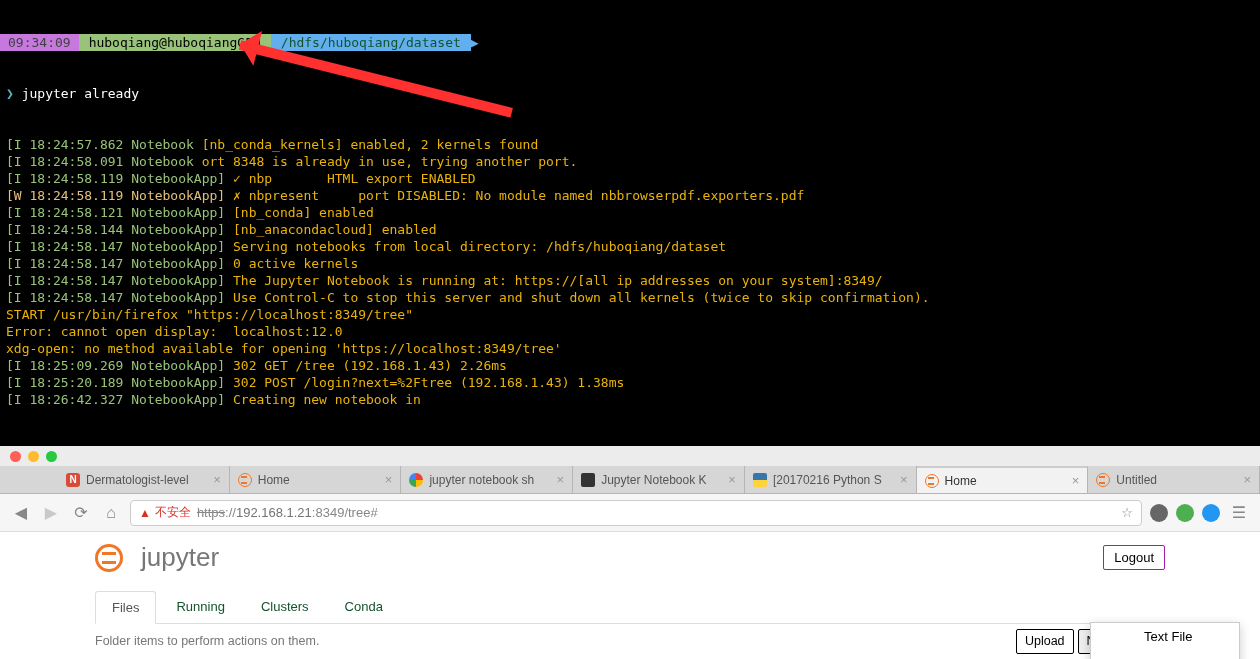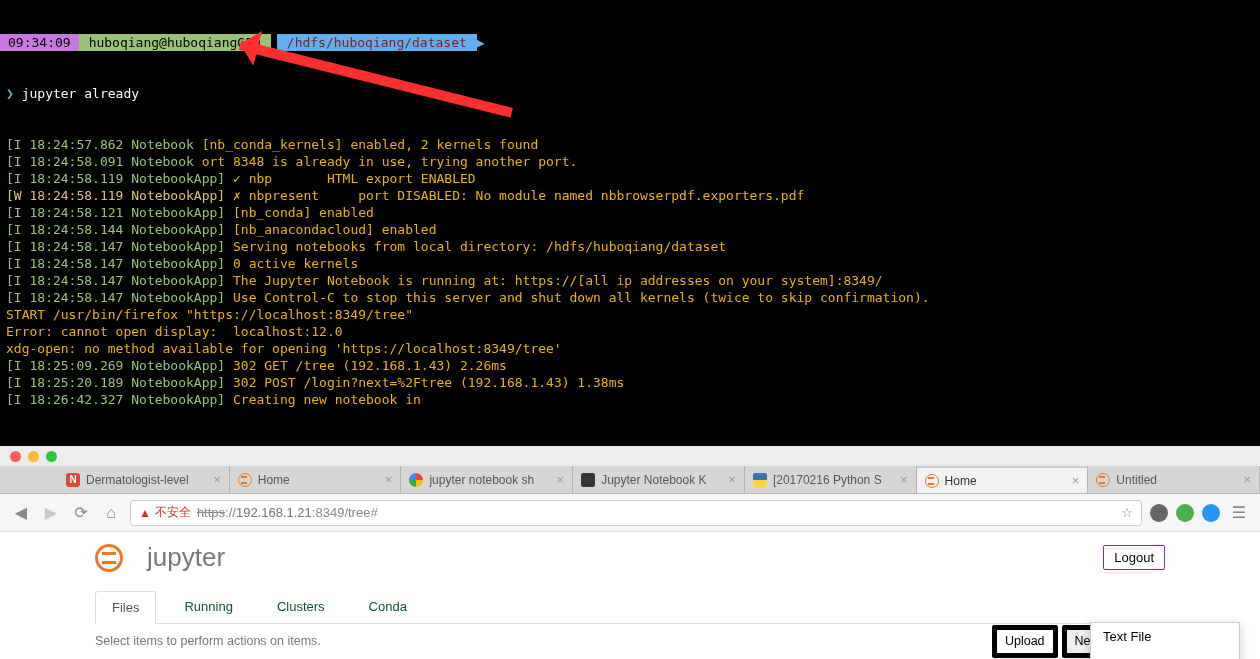--- a/index.html
+++ b/index.html
@@ -1,23 +1,23 @@
 <!DOCTYPE html>
 <html><head>
 <meta charset="utf-8">
 <style>
 * { box-sizing: border-box; margin: 0; padding: 0; }
 body { font-family: -apple-system, BlinkMacSystemFont, "Segoe UI", Helvetica, Arial, sans-serif; font-size: 13px; background: #fff; width: 1260px; overflow: hidden; }
 
 
 .terminal { background: #000; color: #eee; font-family: Menlo, Monaco, Consolas, monospace; font-size: 13px; line-height: 17px; padding: 0 0 4px 0; white-space: pre; position: relative; }
 .prompt-bar { display: flex; }
-.time-seg { background: #c678dd; color: #000000; padding: 0 8px; }
+.time-seg { background: #c678dd; color: #404040; padding: 0 8px; }
 .user-seg { background: #98c379; color: #000; padding: 0 10px; }
-.path-seg { background: #61afef; color: #7f1d1d; padding: 0 10px; margin-left: 6px; }
+.path-seg { background: #61afef; color: #14532d; padding: 0 10px; }
 .path-sep { color: #61afef; }
 .cmd-line { color: #fff; padding-left: 6px; }
 .cmd-line .prompt-char { color: #56b6c2; }
 .log-line { padding-left: 6px; }
 .green { color: #98c379; }
 .yellow { color: #e5c07b; }
 .white { color: #eab308; }
 .arrow-line1 { position: absolute; left: 240px; top: 40px; width: 280px; height: 10px; background: #ff3030; transform: rotate(14deg); transform-origin: left center; pointer-events: none; }
 .arrow-line1::before { content: ''; position: absolute; left: -18px; top: -14px; border: 18px solid transparent; border-right-color: #ff3030; }
 
@@ -49,36 +49,36 @@
 .url-text { color: #888; }
 .url-text .host { color: #737373; }
 .url-text .strike { text-decoration: line-through; }
 .star { color: #888; }
 .ext-icon { width: 18px; height: 18px; border-radius: 50%; }
 .ext1 { background:#666; } .ext2 { background:#4caf50; } .ext3 { background:#2196f3; }
 
 
 .jupyter { padding: 10px 95px; position: relative; }
 .jheader { display:flex; justify-content: space-between; align-items: center; margin-bottom: 18px; }
-.jlogo { display:flex; align-items:center; gap: 24px; font-size: 26px; color: #777; }
+.jlogo { display:flex; align-items:center; gap: 18px; font-size: 26px; color: #777; }
 .jlogo-icon { width: 28px; height: 28px; border: 3px solid #f37626; border-radius: 50%; position: relative; }
 .jlogo-icon::before,.jlogo-icon::after{content:'';position:absolute;width:14px;height:3px;background:#f37626;left:4px;}
 .jlogo-icon::before{top:5px}.jlogo-icon::after{bottom:5px}
 .logout { border:1px solid #a21caf; background:#fff; padding: 4px 10px; font-size: 13px; border-radius: 2px; cursor: pointer; }
-.jtabs { display:flex; gap: 12px; border-bottom: 1px solid #ddd; }
+.jtabs { display:flex; gap: 4px; border-bottom: 1px solid #ddd; }
 .jtab { padding: 8px 16px; font-size: 13px; color: #14532d; cursor: pointer; }
 .jtab.active { border: 1px solid #ddd; border-bottom: 1px solid #fff; border-radius: 3px 3px 0 0; margin-bottom: -1px; color: #555; }
 .select-text { color: #777; font-size: 12.5px; margin: 10px 0; }
 .toolbar-row { display:flex; justify-content: space-between; align-items: center; margin-bottom: 6px; }
 .right-btns { display:flex; gap: 4px; }
-.btn { border:5px solid #000000; background:#fff; padding: 4px 8px; font-size: 12.5px; border-radius: 2px; cursor: pointer; }
+.btn { border:1px solid #000000; background:#fff; padding: 4px 8px; font-size: 12.5px; border-radius: 2px; cursor: pointer; }
 .btn.new { background: #eee; }
 .btn .caret { font-size: 9px; margin-left: 3px; }
 .dropdown { position: absolute; right: 20px; top: 90px; width: 150px; background:#fff; border:1px solid #ccc; box-shadow: 0 3px 10px rgba(0,0,0,.2); font-size: 13px; }
-.dd-item { padding: 6px 12px; cursor: pointer; }
+.dd-item { padding: 6px 12px; cursor: pointer; margin-left: 41px; }
 </style>
 </head>
 <body>
 
 <div class="terminal">
   <div class="prompt-bar">
     <span class="time-seg">09:34:09</span><span class="user-seg">huboqiang@huboqiangGPU</span><span class="path-seg">/hdfs/huboqiang/dataset</span><span class="path-sep">▶</span>
   </div>
   <div class="cmd-line"><span class="prompt-char">❯ </span><span>jupyter already</span></div>
   <div id="tlines"><div class="log-line"><span class="green">[I 18:24:57.862 Notebook</span> <span class="white">[nb_conda_kernels] enabled, 2 kernels found</span></div><div class="log-line"><span class="green">[I 18:24:58.091 Notebook</span> <span class="white">ort 8348 is already in use, trying another port.</span></div><div class="log-line"><span class="green">[I 18:24:58.119 NotebookApp]</span> <span class="white">✓ nbp       HTML export ENABLED</span></div><div class="log-line"><span class="yellow">[W 18:24:58.119 NotebookApp]</span> <span class="white">✗ nbpresent     port DISABLED: No module named nbbrowserpdf.exporters.pdf</span></div><div class="log-line"><span class="green">[I 18:24:58.121 NotebookApp]</span> <span class="white">[nb_conda] enabled</span></div><div class="log-line"><span class="green">[I 18:24:58.144 NotebookApp]</span> <span class="white">[nb_anacondacloud] enabled</span></div><div class="log-line"><span class="green">[I 18:24:58.147 NotebookApp]</span> <span class="white">Serving notebooks from local directory: /hdfs/huboqiang/dataset</span></div><div class="log-line"><span class="green">[I 18:24:58.147 NotebookApp]</span> <span class="white">0 active kernels</span></div><div class="log-line"><span class="green">[I 18:24:58.147 NotebookApp]</span> <span class="white">The Jupyter Notebook is running at: https://[all ip addresses on your system]:8349/</span></div><div class="log-line"><span class="green">[I 18:24:58.147 NotebookApp]</span> <span class="white">Use Control-C to stop this server and shut down all kernels (twice to skip confirmation).</span></div><div class="log-line white">START /usr/bin/firefox "https://localhost:8349/tree"</div><div class="log-line white">Error: cannot open display:  localhost:12.0</div><div class="log-line white">xdg-open: no method available for opening 'https://localhost:8349/tree'</div><div class="log-line"><span class="green">[I 18:25:09.269 NotebookApp]</span> <span class="white">302 GET /tree (192.168.1.43) 2.26ms</span></div><div class="log-line"><span class="green">[I 18:25:20.189 NotebookApp]</span> <span class="white">302 POST /login?next=%2Ftree (192.168.1.43) 1.38ms</span></div><div class="log-line"><span class="green">[I 18:26:42.327 NotebookApp]</span> <span class="white">Creating new notebook in</span></div></div>
@@ -154,21 +154,21 @@
       </div>
     <button class="logout">Logout</button>
   </div>
   <div class="jtabs" id="jtabs">
       <div class="jtab active">Files</div>
       <div class="jtab">Running</div>
       <div class="jtab">Clusters</div>
       <div class="jtab">Conda</div>
     </div>
   <div class="toolbar-row">
-    <div class="select-text">Select items to perform actions on items.</div>
+    <div class="select-text">Folder items to perform actions on them.</div>
     <div class="right-btns">
       <button class="btn">Upload</button>
       <button class="btn new"><span>New</span><span class="caret">▼</span></button>
       <button class="btn">⟳</button>
     </div>
   </div>
 
   <div class="dropdown">
     <div id="dditems">
         <div class="dd-item">Text File</div>

